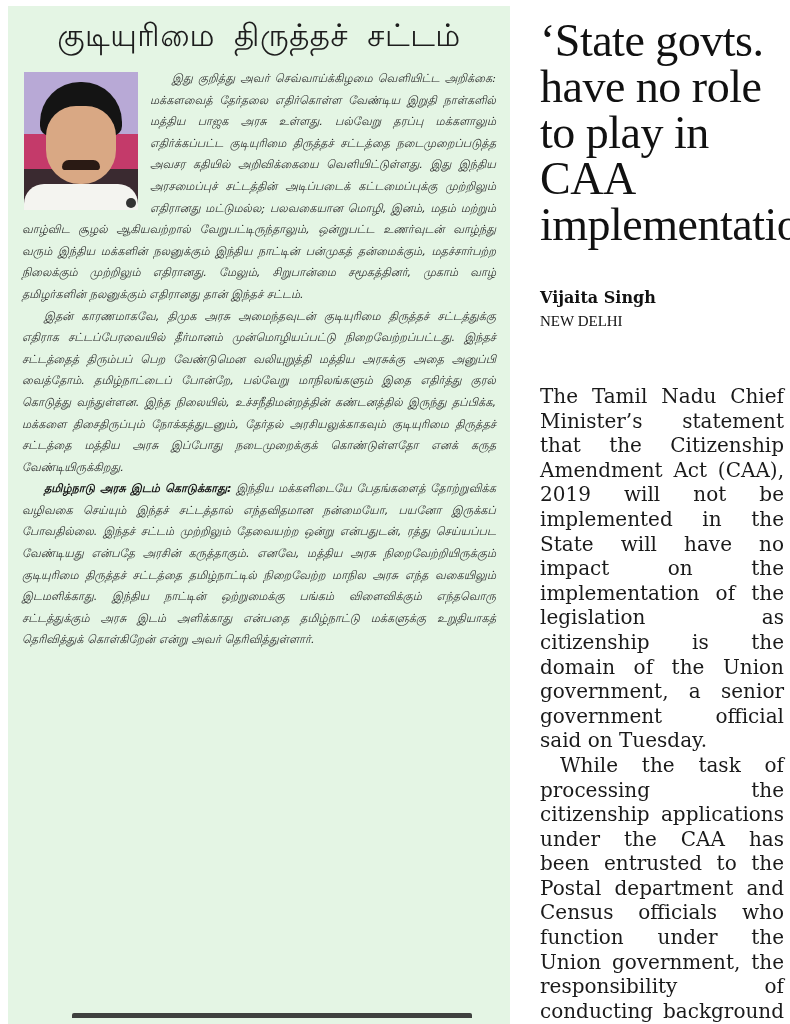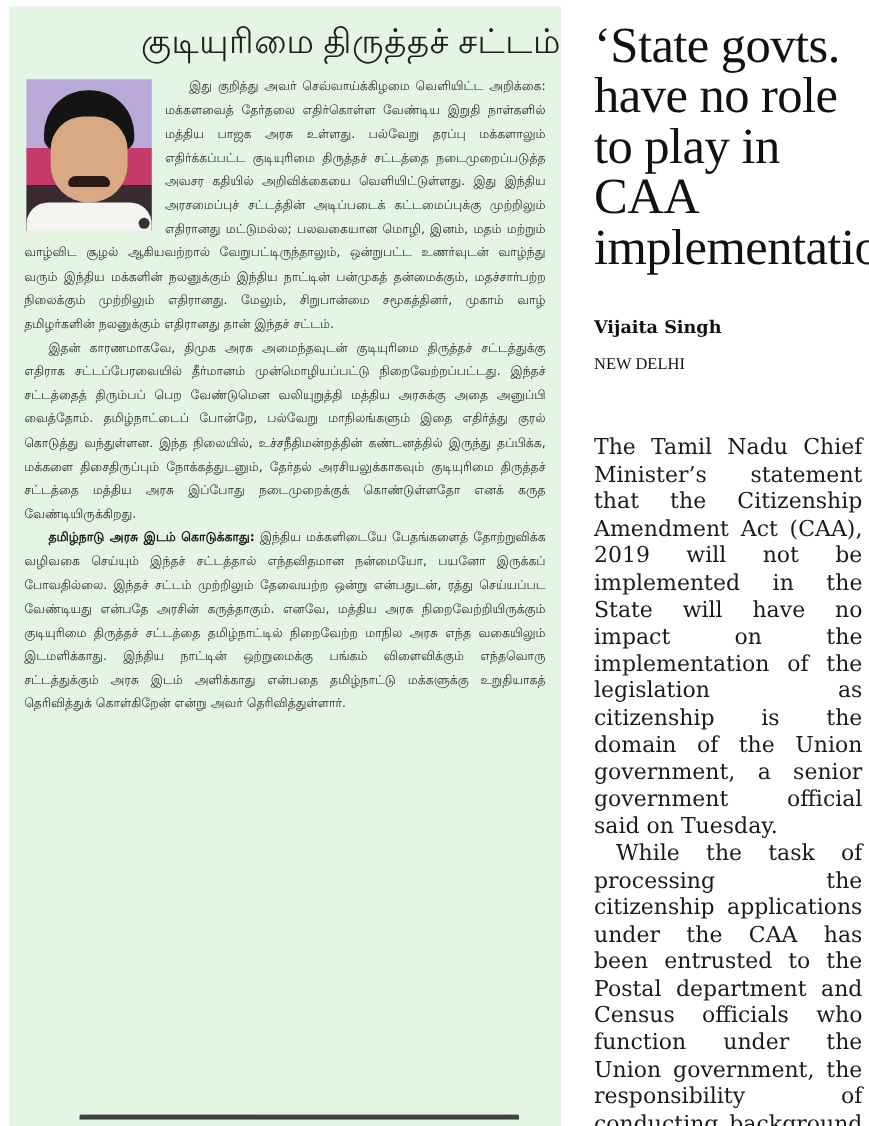--- a/index.html
+++ b/index.html
@@ -6,37 +6,37 @@
   body {
     width: 790px; height: 1024px; overflow: hidden;
     background: #ffffff; position: relative;
     font-family: "DejaVu Serif", serif;
   }
   .left-panel {
     position: absolute; left: 8px; top: 6px; width: 502px; height: 1018px;
     background: #e4f5e4; overflow: hidden;
   }
   .tamil-headline {
-    text-align: right; color: #1d1d1d;
-    font-family: Liberation Serif, serif;
+    text-align: center; color: #1d1d1d;
+    font-family: Liberation Mono, monospace;
     font-size: 31px; line-height: 44px; margin-top: 10px; letter-spacing: 0.5px;
   }
   .kicker-bar {
     margin: 10px 10px 0 20px; height: 38px;
     background: #0f7e32; color: #ffffff;
     font-family: "DejaVu Sans", sans-serif; font-size: 20px;
     text-align: center; line-height: 38px; font-weight: bold;
   }
   .tamil-body {
     position: relative; padding: 8px 14px 0 14px;
     font-family: "DejaVu Sans", sans-serif; font-size: 11.3px; line-height: 21.6px;
     color: #2a2a2a; text-align: justify;
   }
   .tamil-body p { margin: 0; }
-  .tamil-body p.indent { text-indent: 22px; }
+  .tamil-body p.indent { text-indent: 22px; font-style: italic; }
   .dateline { font-weight: bold; color: #111; }
   .subhead { font-weight: bold; color: #111; }
   .photo {
     float: left; width: 114px; height: 138px; margin: 4px 12px 4px 2px;
     position: relative; overflow: hidden;
     background: linear-gradient(to bottom, #b8a9d6 0%, #b8a9d6 45%, #c43a6a 45%, #c43a6a 70%, #3a2a30 70%, #3a2a30 100%);
   }
   .photo .hair { position: absolute; left: 16px; top: 10px; width: 82px; height: 54px; background: #141414; border-radius: 40px 40px 10px 10px; }
   .photo .face { position: absolute; left: 22px; top: 34px; width: 70px; height: 78px; background: #d9a884; border-radius: 30px 30px 34px 34px; }
   .photo .mustache { position: absolute; left: 38px; top: 88px; width: 38px; height: 10px; background: #2a1a14; border-radius: 8px 8px 4px 4px; }
@@ -51,21 +51,21 @@
     color: #111;
   }
   .en-headline {
     font-family: "Liberation Serif", serif; font-size: 46px; line-height: 46px;
     margin: 12px 0 0 0; letter-spacing: -0.5px; font-weight: normal;
   }
   .byline {
     margin-top: 40px; font-family: "DejaVu Serif", serif; font-weight: bold;
     font-size: 16px; text-underline-offset: 2px;
   }
-  .byline-place { font-family: "Liberation Serif", serif; font-size: 15px; margin-top: 16px; }
+  .byline-place { font-family: "Liberation Serif", serif; font-size: 15px; margin-top: 6px; }
   .en-body {
     margin-top: 54px; font-family: "DejaVu Serif", serif; font-size: 20px;
     line-height: 24.6px; text-align: justify; color: #1a1a1a;
   }
   .en-body p { margin: 0; }
   .en-body p.indent { text-indent: 20px; }
   .continued {
     margin-top: 28px; font-family: "DejaVu Sans", sans-serif; font-weight: bold;
     font-size: 14.5px; color: #b3203a; letter-spacing: 0.3px;
   }

